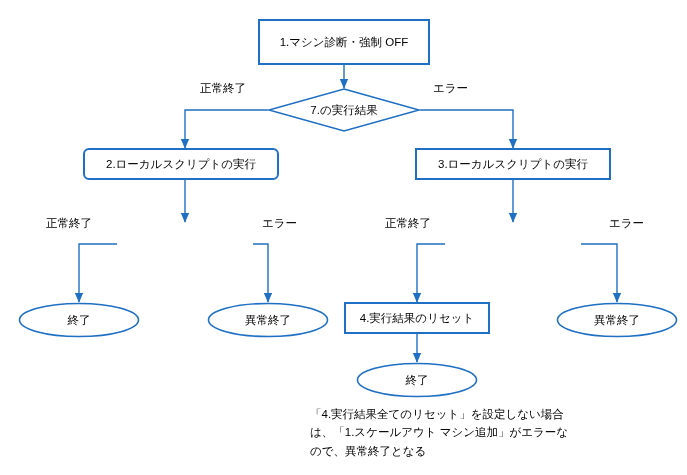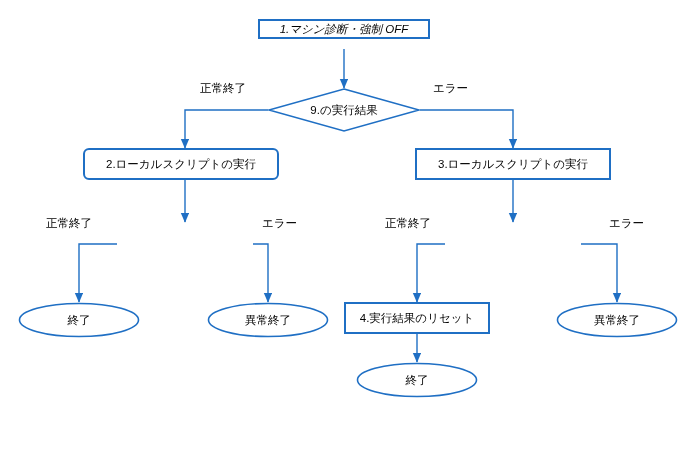--- a/index.html
+++ b/index.html
@@ -123,29 +123,29 @@
       <path d="M253,244 L268,244 L268,302" marker-end="url(#arrow)"></path>
 
       <path d="M445,244 L417,244 L417,302" marker-end="url(#arrow)"></path>
 
       <path d="M581,244 L617,244 L617,302" marker-end="url(#arrow)"></path>
 
       <path d="M417,334 L417,362" marker-end="url(#arrow)"></path>
     </g>
   </svg>
 
-  <div class="node rect" style="left:258px; top:19px; width:172px; height:20px;font-style:italic;">
+  <div class="node rect" style="left:258px; top:19px; width:172px; height:46px;">
     <span>1.マシン診断・強制 OFF</span>
   </div>
 
   <div class="diamond-wrap" style="left:268px; top:88px; width:152px; height:44px;">
     <svg width="152" height="44" viewBox="0 0 152 44">
       <polygon points="76,1 151,22 76,43 1,22" fill="#ffffff" stroke="#1f6fc4" stroke-width="1.6"></polygon>
     </svg>
-    <div class="diamond-label">9.の実行結果</div>
+    <div class="diamond-label">7.の実行結果</div>
   </div>
 
   <div class="node rect" style="left:83px; top:148px; width:196px; height:32px;border-radius:6px;">
     <span>2.ローカルスクリプトの実行</span>
   </div>
 
   <div class="node rect" style="left:415px; top:148px; width:196px; height:32px;">
     <span>3.ローカルスクリプトの実行</span>
   </div>
 
@@ -183,14 +183,17 @@
     <div class="ellipse-label">終了</div>
   </div>
 
   <div class="edge-label" style="left:200px; top:81px;">正常終了</div>
   <div class="edge-label" style="left:433px; top:81px;">エラー</div>
   <div class="edge-label" style="left:46px; top:216px;">正常終了</div>
   <div class="edge-label" style="left:262px; top:216px;">エラー</div>
   <div class="edge-label" style="left:385px; top:216px;">正常終了</div>
   <div class="edge-label" style="left:609px; top:216px;">エラー</div>
 
+  <div class="note" style="left:310px; top:405px;">「4.実行結果全てのリセット」を設定しない場合
+は、「1.スケールアウト マシン追加」がエラーな
+ので、異常終了となる</div>
 
 </div>
 
 </body></html>

